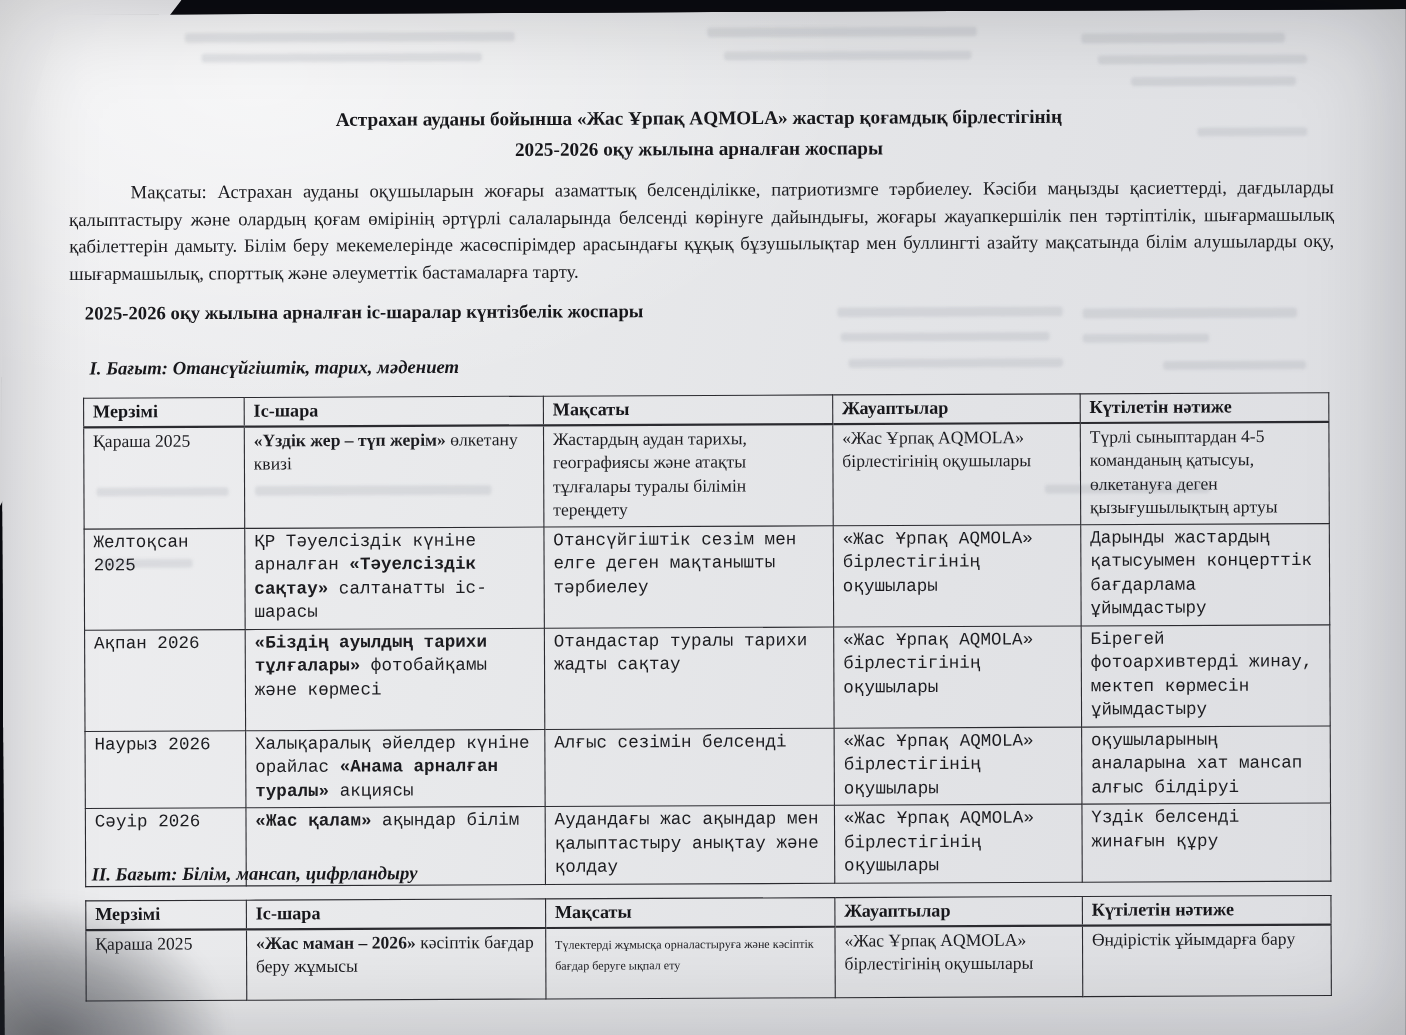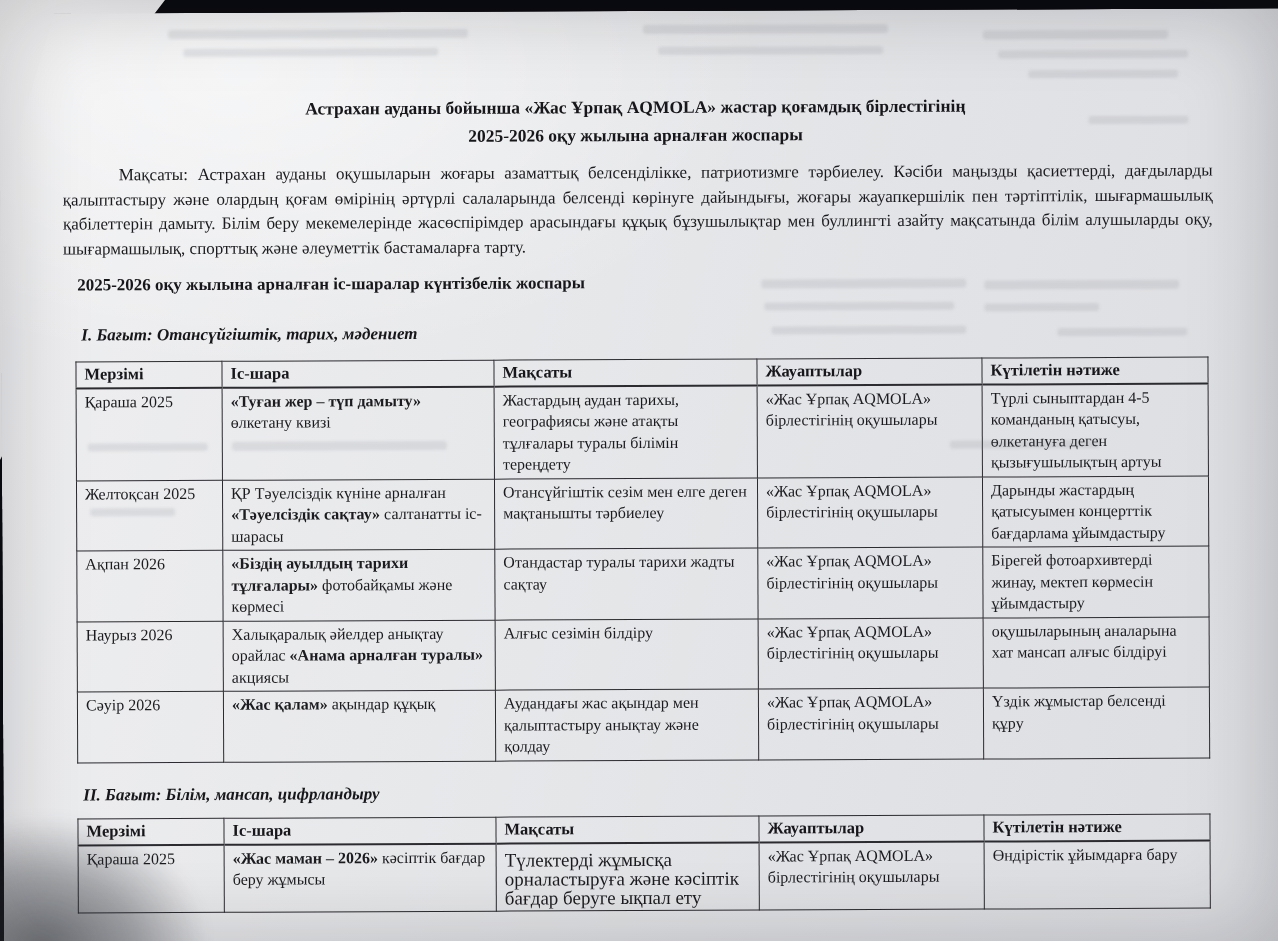--- a/index.html
+++ b/index.html
@@ -48,23 +48,23 @@
   }
   #table1{top:348px;}
   #table2{top:805px;}
   table.plan th,table.plan td{
     border:1.6px solid #2b2b30;vertical-align:top;
     padding:2px 10px 3px 8px;word-wrap:break-word;
   }
   table.plan th{font-size:16.5px;text-align:left;font-weight:bold;
     border-bottom-width:2.2px;padding-top:1px;padding-bottom:2px;color:#17171b;}
   table.plan td .b{font-weight:bold;}
-  table.plan td.small{font-size:19px;line-height:19px;padding-top:6px;}
+  table.plan td.small{font-size:11px;line-height:19px;padding-top:6px;}
   #table1 tbody tr:nth-child(1) td{height:82px;}
-  #table1 tbody tr:nth-child(n+2) td{height:62px;}
+  #table1 tbody tr:nth-child(n+2) td{height:62px;font-family:Liberation Mono, monospace;}
   #table2 tbody tr td{height:54px;}
   .b{font-weight:bold;}
 </style>
 </head>
 <body>
 
 <div class="photo">
   <div class="under-sheet"></div>
 
   <div class="paper">
@@ -116,52 +116,52 @@
             <th>Мерзімі</th>
             <th>Іс-шара</th>
             <th>Мақсаты</th>
             <th>Жауаптылар</th>
             <th>Күтілетін нәтиже</th>
           </tr>
         </thead>
       <tbody>
           <tr>
             <td>Қараша 2025</td>
-            <td><span class="b">«Туған жер – түп дамыту»</span><span> өлкетану квизі</span></td>
+            <td><span class="b">«Үздік жер – түп жерім»</span><span> өлкетану квизі</span></td>
             <td>Жастардың аудан тарихы, географиясы және атақты тұлғалары туралы білімін тереңдету</td>
             <td>«Жас Ұрпақ AQMOLA» бірлестігінің оқушылары</td>
             <td>Түрлі сыныптардан 4-5 команданың қатысуы, өлкетануға деген қызығушылықтың артуы</td>
           </tr>
           <tr>
             <td>Желтоқсан 2025</td>
             <td><span>ҚР Тәуелсіздік күніне арналған </span><span class="b">«Тәуелсіздік сақтау»</span><span> салтанатты іс-шарасы</span></td>
             <td>Отансүйгіштік сезім мен елге деген мақтанышты тәрбиелеу</td>
             <td>«Жас Ұрпақ AQMOLA» бірлестігінің оқушылары</td>
             <td>Дарынды жастардың қатысуымен концерттік бағдарлама ұйымдастыру</td>
           </tr>
           <tr>
             <td>Ақпан 2026</td>
             <td><span class="b">«Біздің ауылдың тарихи тұлғалары»</span><span> фотобайқамы және көрмесі</span></td>
             <td>Отандастар туралы тарихи жадты сақтау</td>
             <td>«Жас Ұрпақ AQMOLA» бірлестігінің оқушылары</td>
             <td>Бірегей фотоархивтерді жинау, мектеп көрмесін ұйымдастыру</td>
           </tr>
           <tr>
             <td>Наурыз 2026</td>
-            <td><span>Халықаралық әйелдер анықтау орайлас </span><span class="b">«Анама арналған туралы»</span><span> акциясы</span></td>
-            <td>Алғыс сезімін білдіру</td>
+            <td><span>Халықаралық әйелдер күніне орайлас </span><span class="b">«Анама арналған туралы»</span><span> акциясы</span></td>
+            <td>Алғыс сезімін белсенді</td>
             <td>«Жас Ұрпақ AQMOLA» бірлестігінің оқушылары</td>
             <td>оқушыларының аналарына хат мансап алғыс білдіруі</td>
           </tr>
           <tr>
             <td>Сәуір 2026</td>
-            <td><span class="b">«Жас қалам»</span><span> ақындар құқық</span></td>
+            <td><span class="b">«Жас қалам»</span><span> ақындар білім</span></td>
             <td>Аудандағы жас ақындар мен қалыптастыру анықтау және қолдау</td>
             <td>«Жас Ұрпақ AQMOLA» бірлестігінің оқушылары</td>
-            <td>Үздік жұмыстар белсенді құру</td>
+            <td>Үздік белсенді жинағын құру</td>
           </tr>
         </tbody>
     </table>
 
     <div class="section-heading" id="section2">II. Бағыт: Білім, мансап, цифрландыру</div>
 
     <table class="plan" id="table2">
       <colgroup>
         <col style="width:146px">
           <col style="width:272px">

